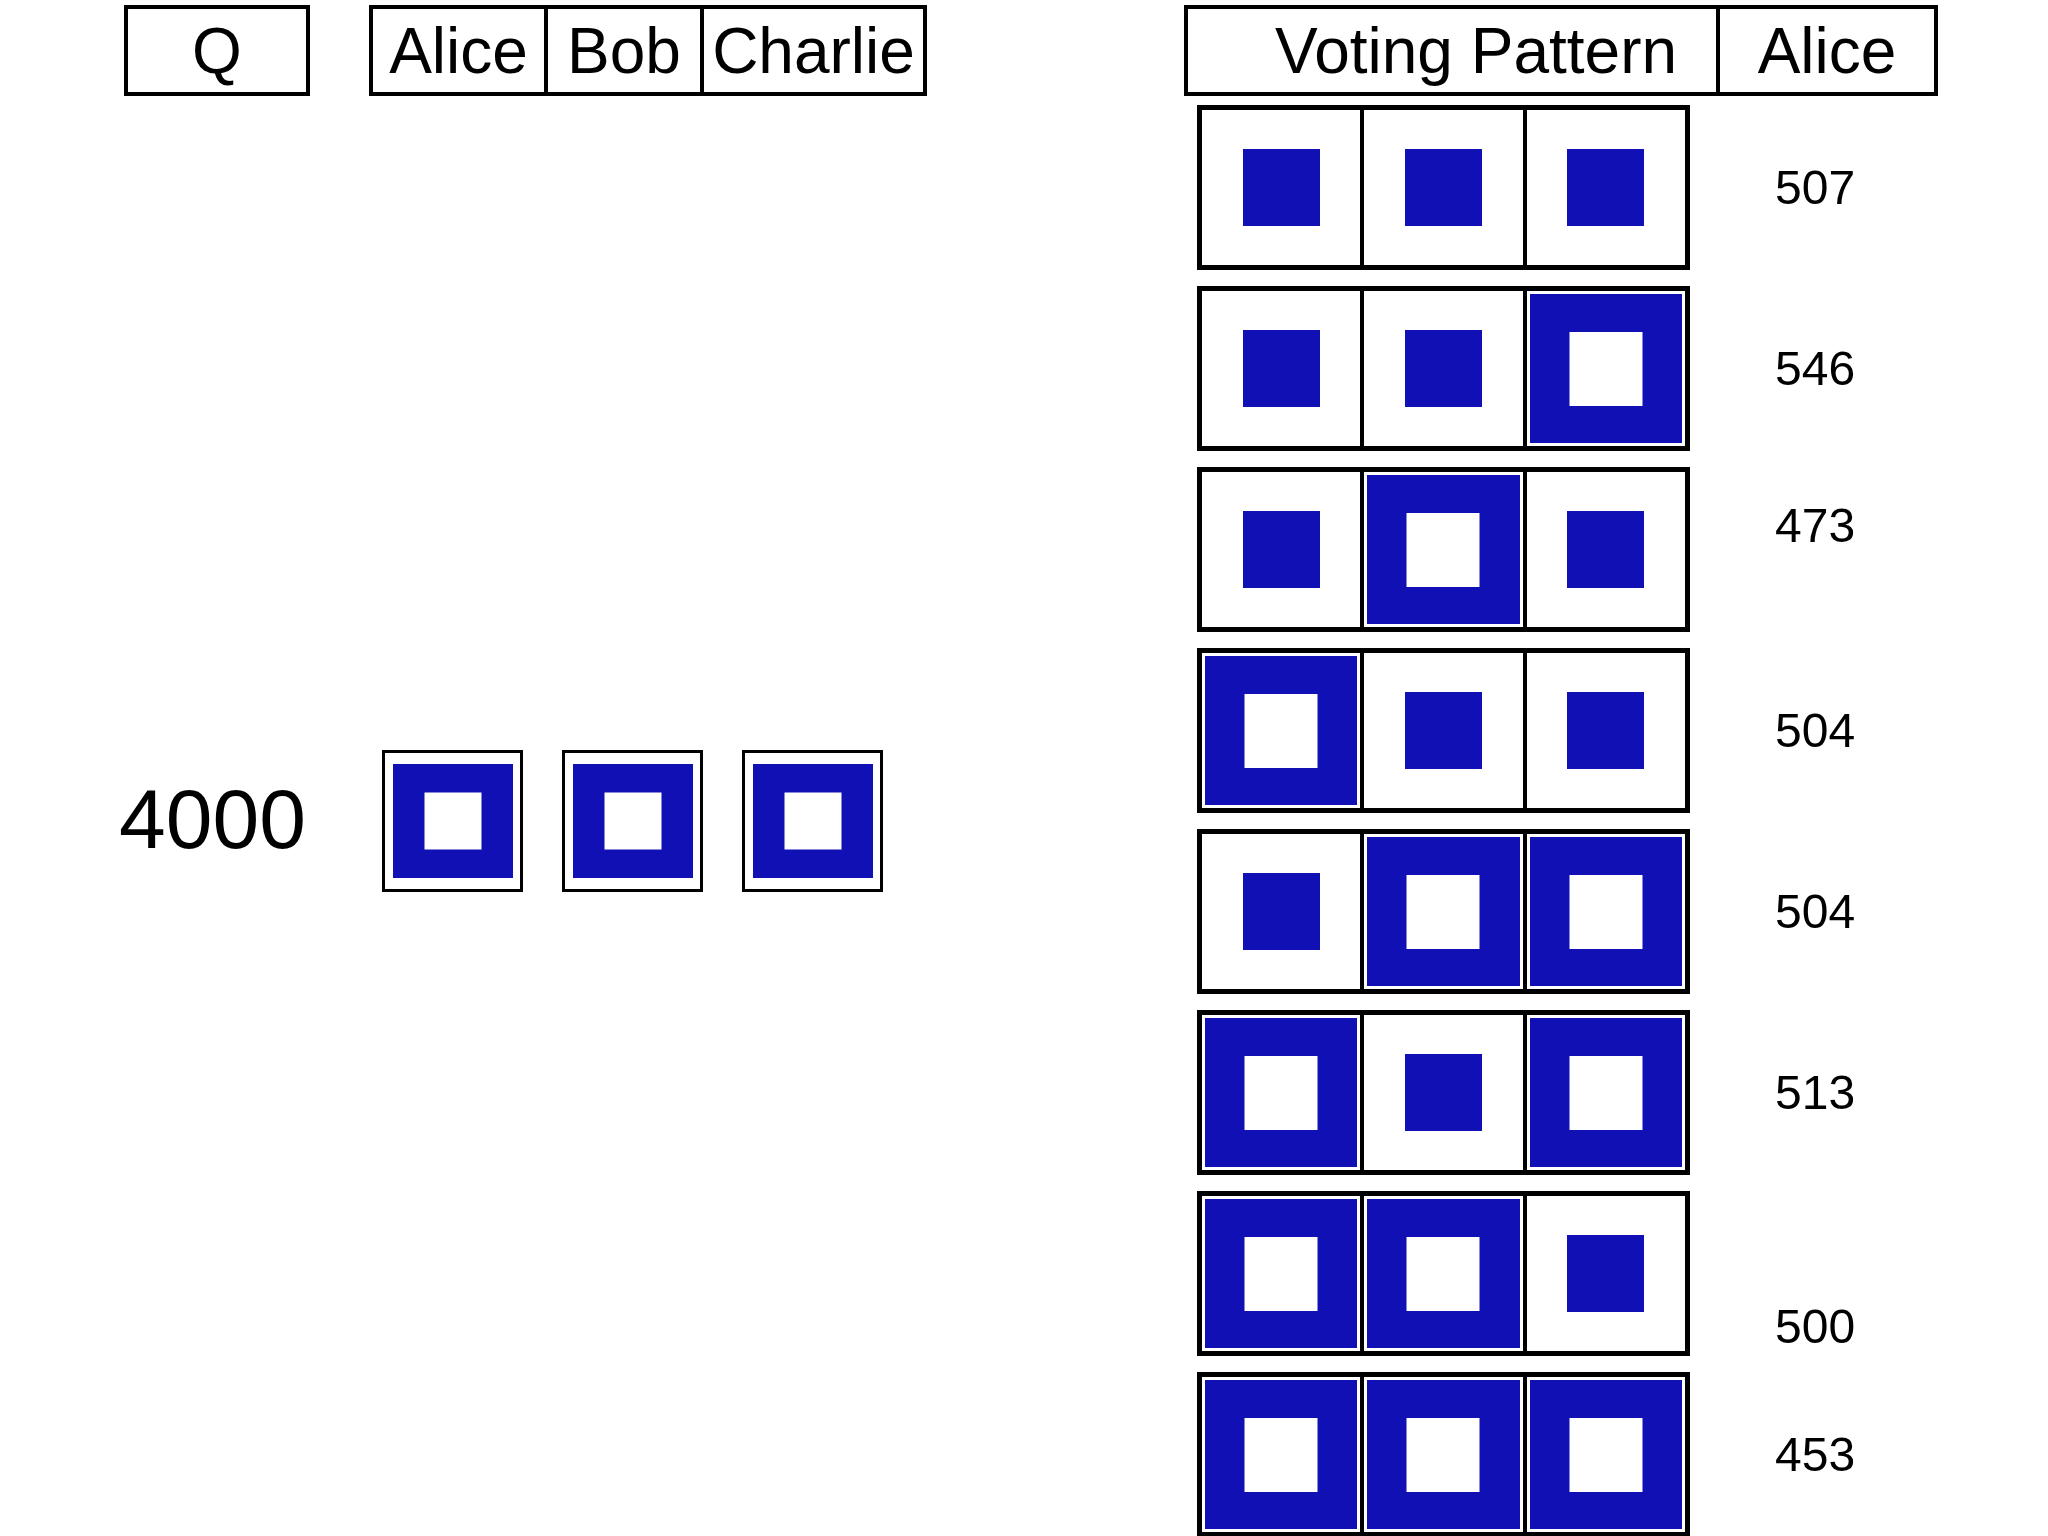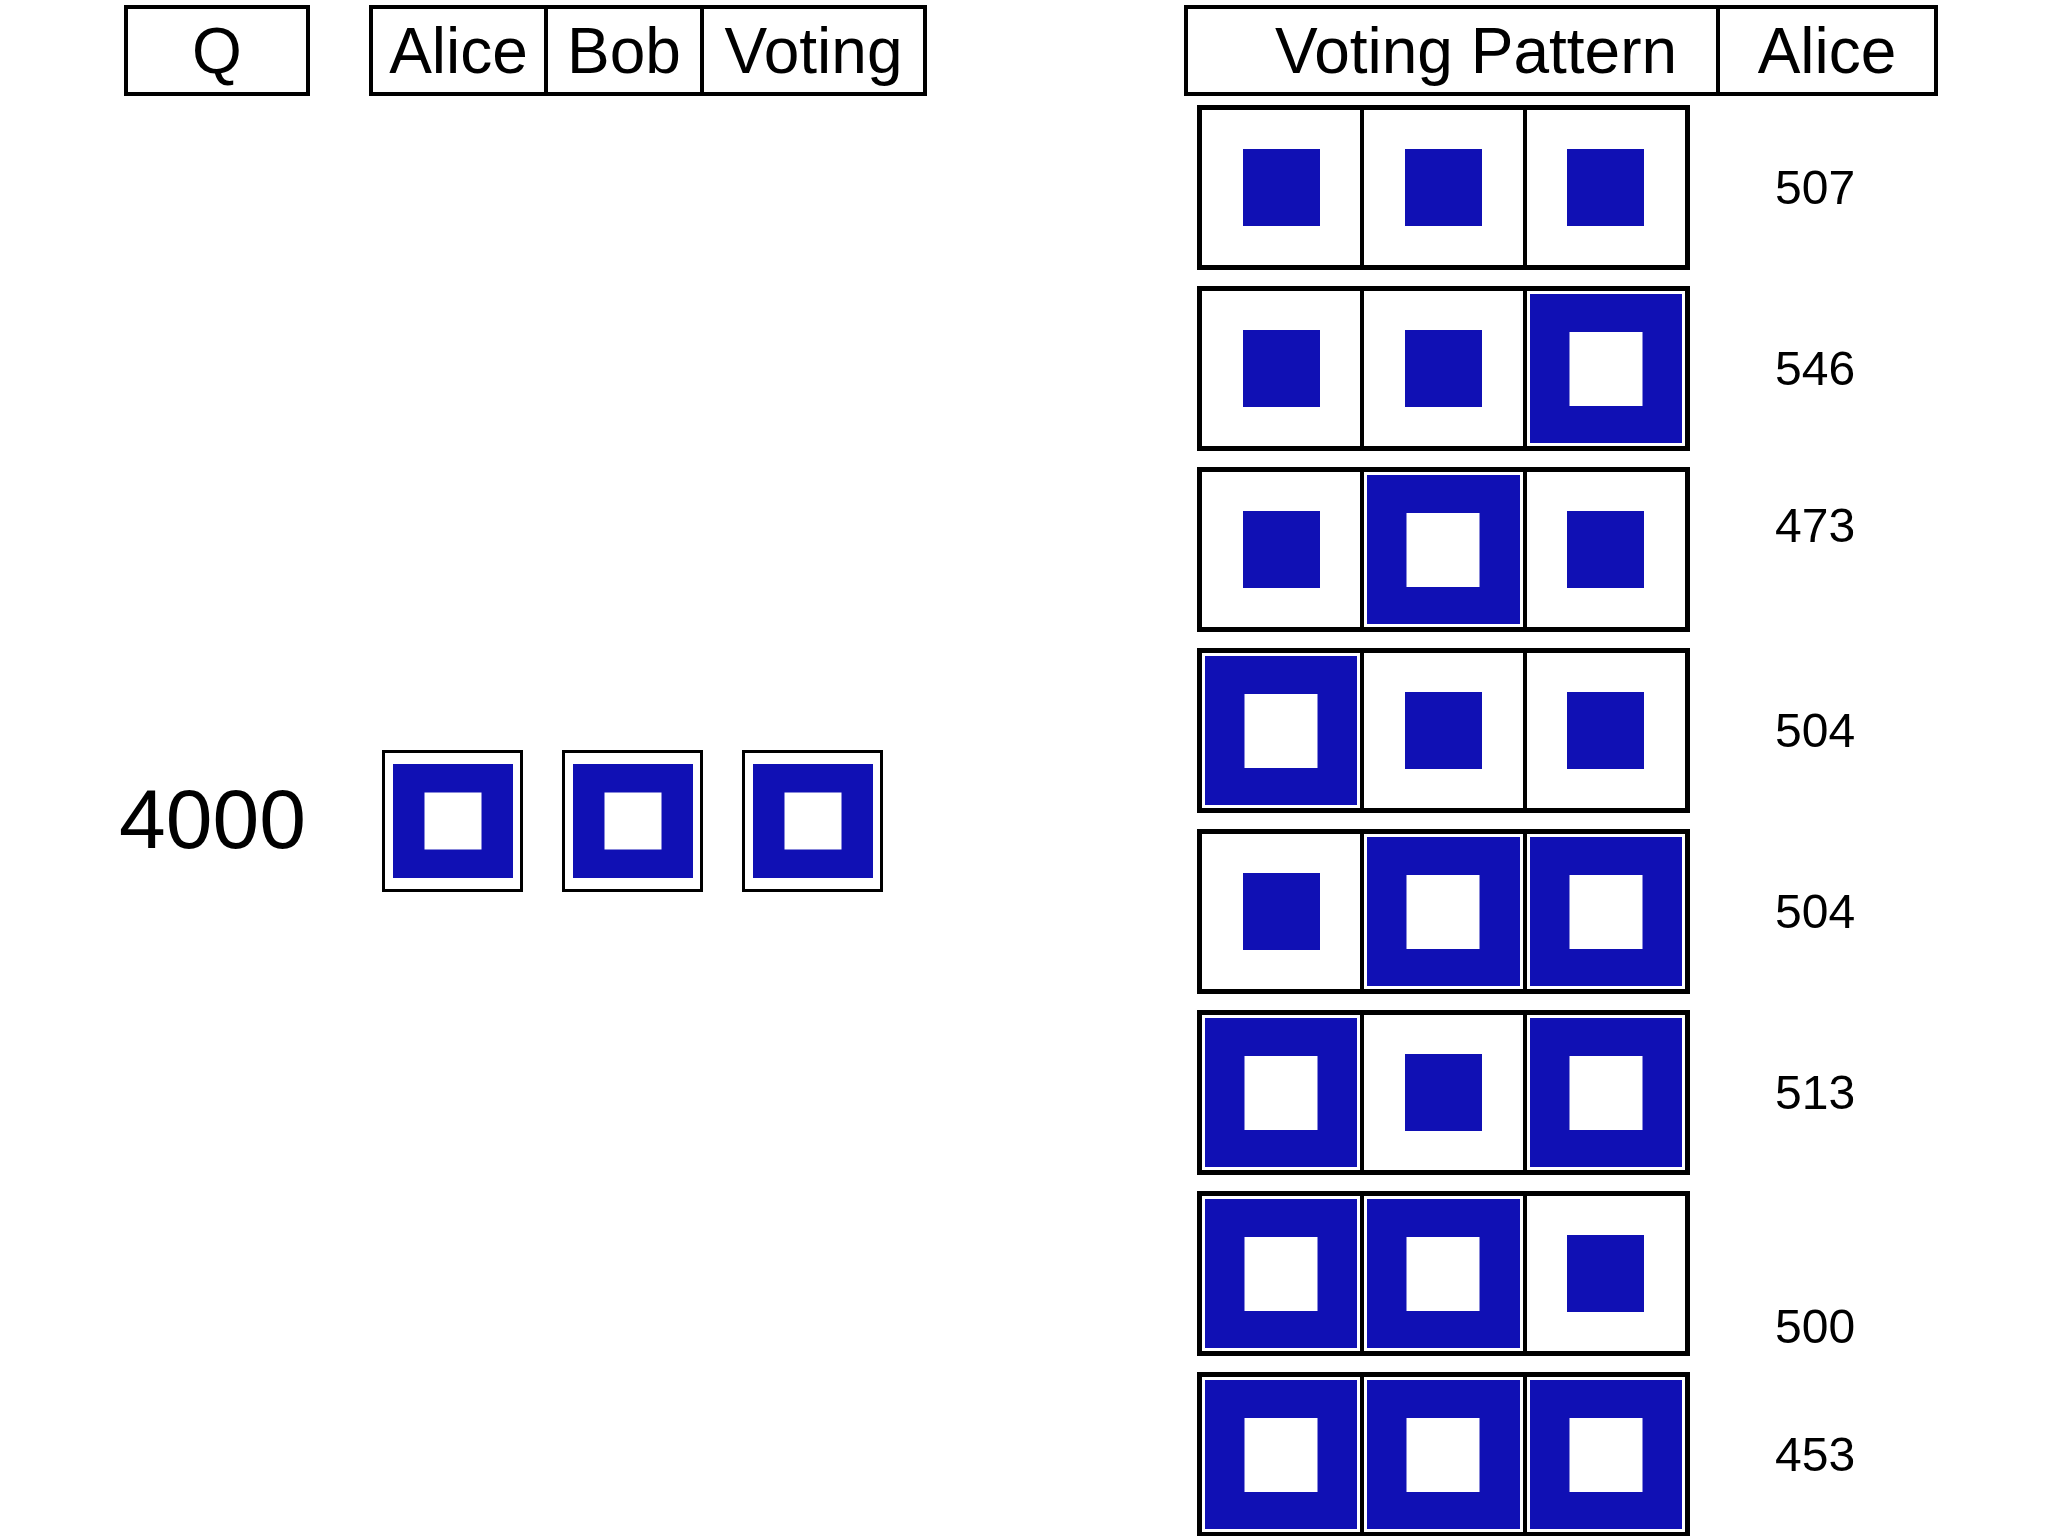--- a/index.html
+++ b/index.html
@@ -92,21 +92,21 @@
 </head>
 <body>
 
 <div class="canvas">
 
   <div class="hdr-box q-header">Q</div>
 
   <div class="hdr-table voters">
     <div class="hdr-cell">Alice</div>
     <div class="hdr-cell">Bob</div>
-    <div class="hdr-cell">Voting</div>
+    <div class="hdr-cell">Charlie</div>
   </div>
 
   <div class="q-value">4000</div>
 
   <div id="q-votes">
       <div class="qvote" style="left: 382px;">
         <div class="qvote-blue"></div>
       </div>
       <div class="qvote" style="left: 562px;">
         <div class="qvote-blue"></div>

